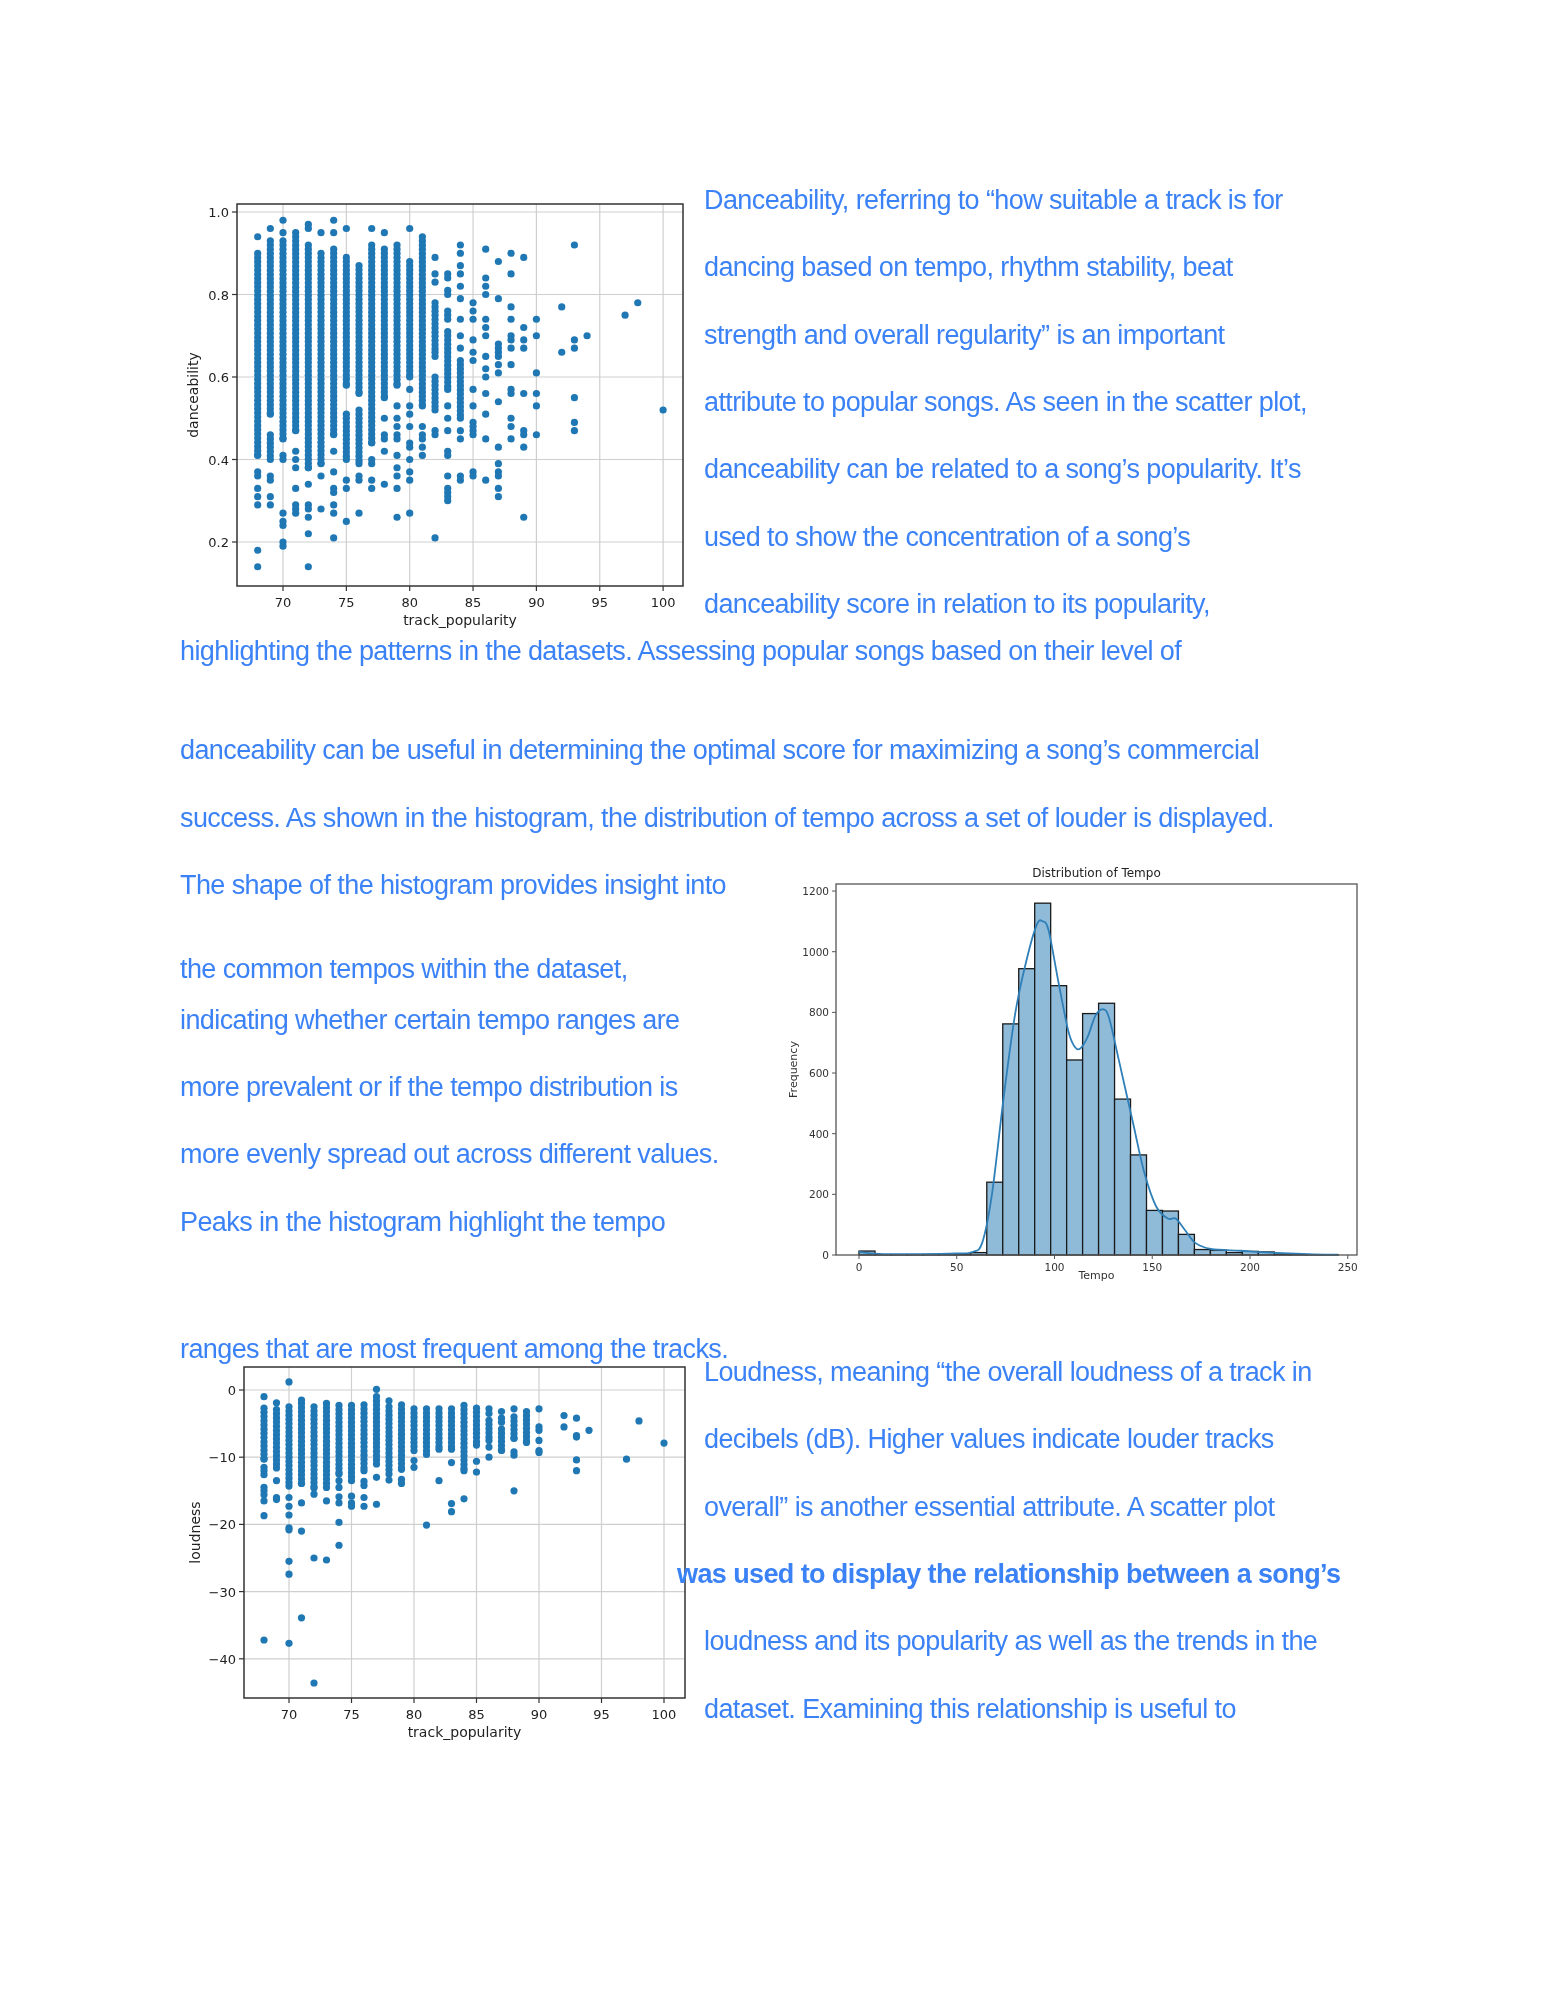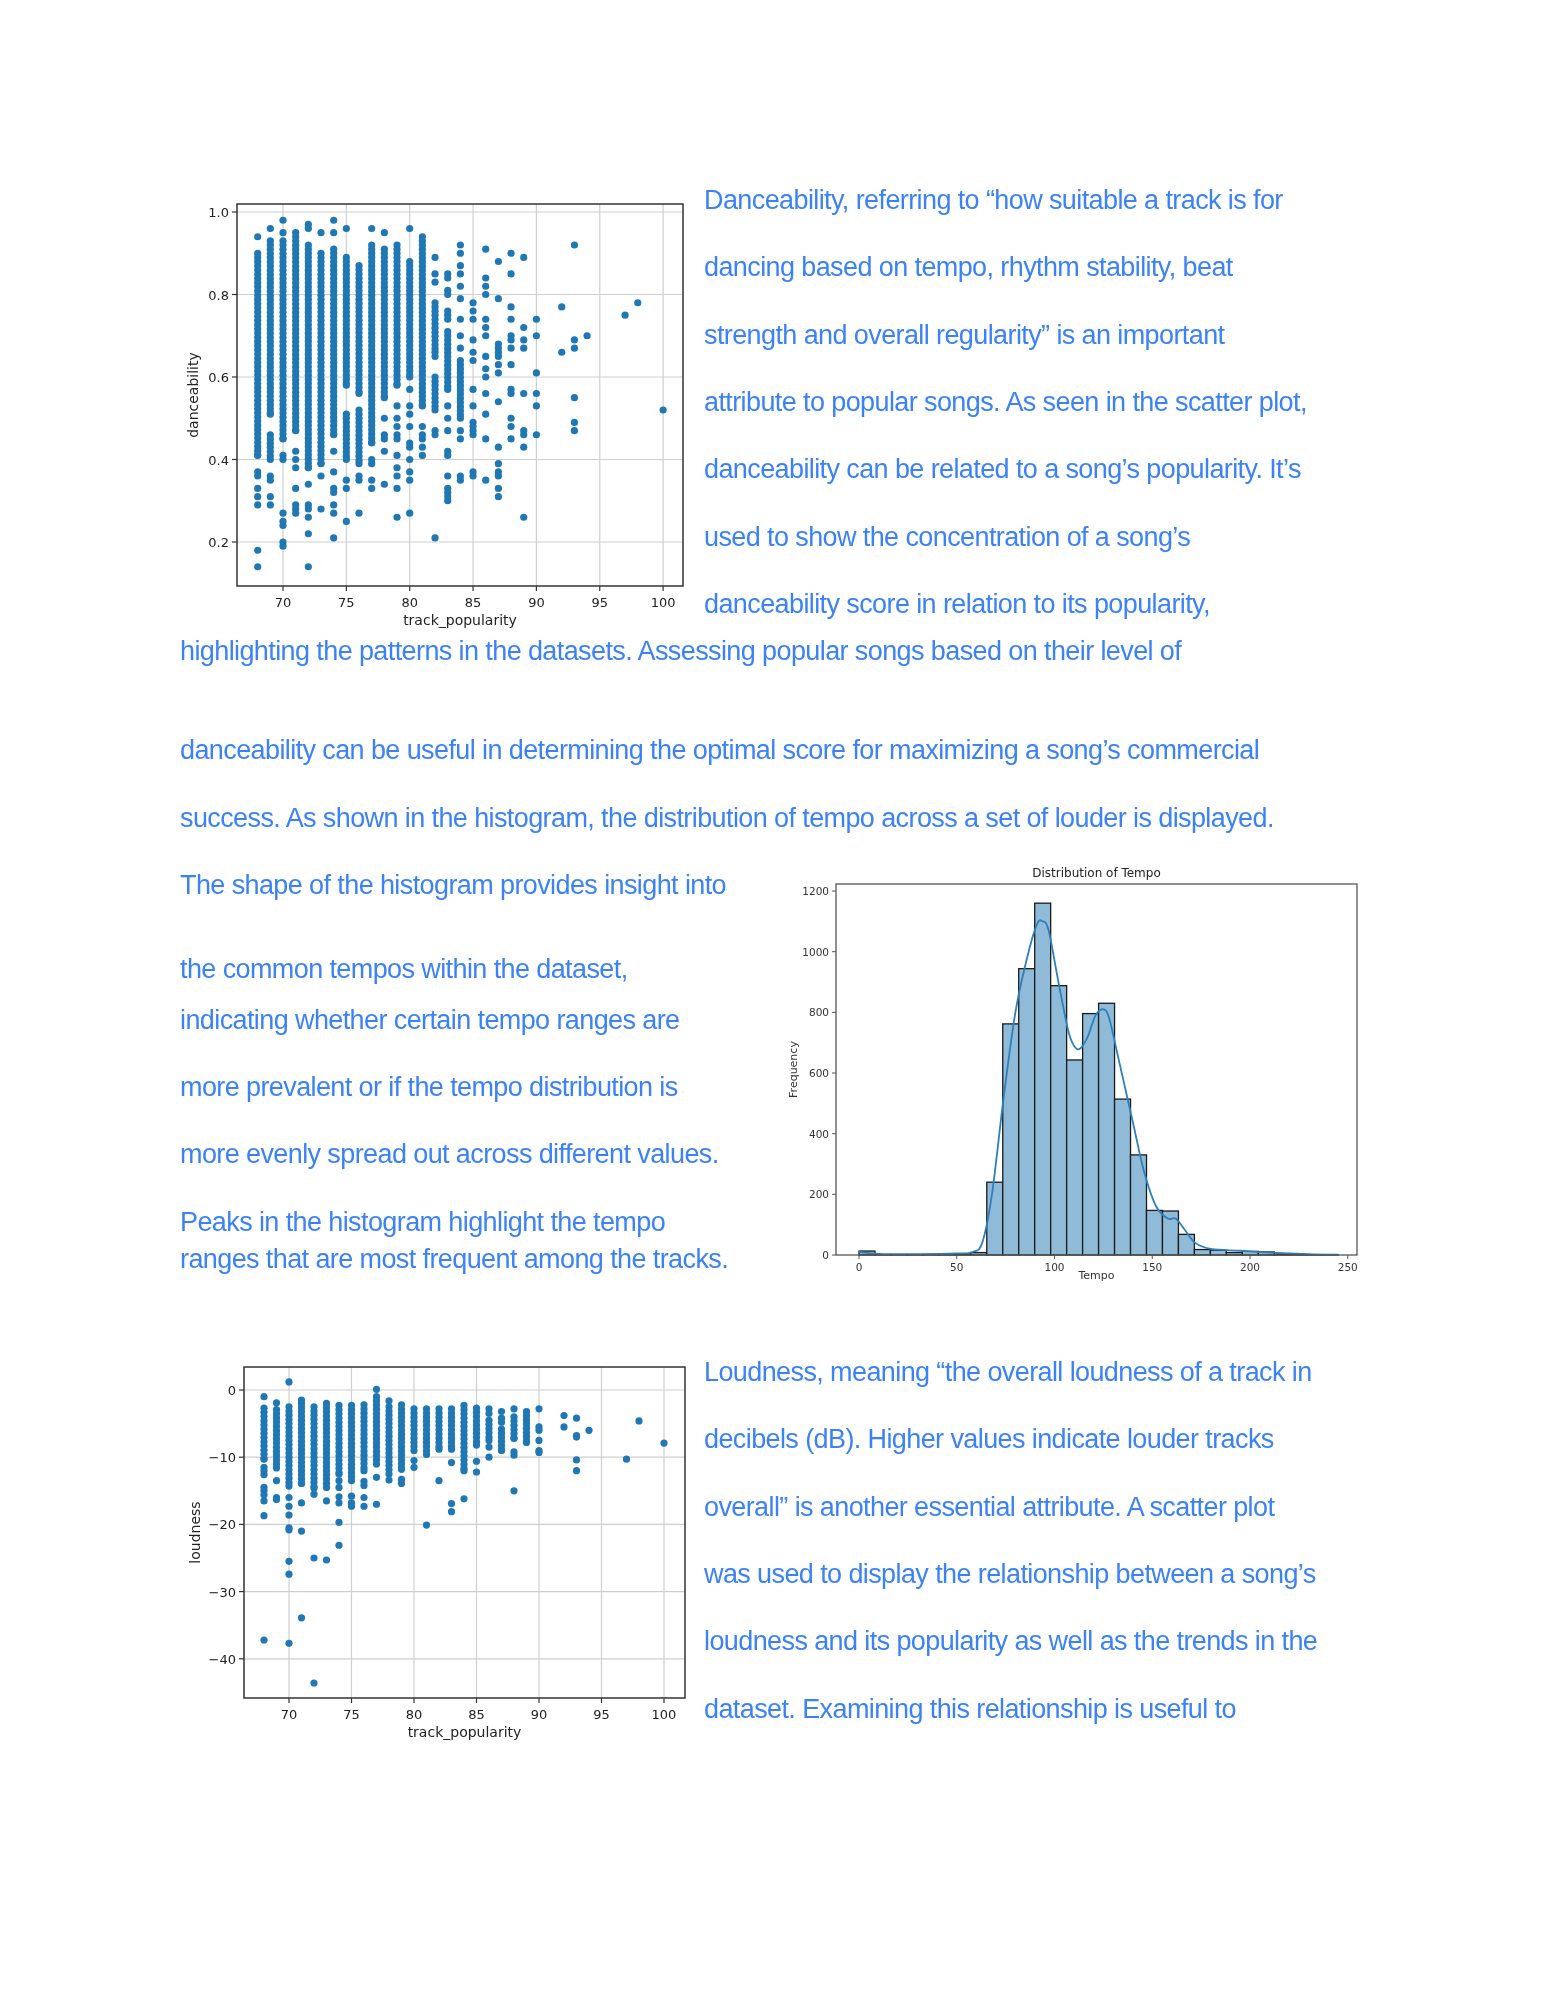--- a/index.html
+++ b/index.html
@@ -1503,22 +1503,22 @@
     <div class="line" style="left: 180px; top: 733.3px;">danceability can be useful in determining the optimal score for maximizing a song’s commercial</div>
     <div class="line" style="left: 180px; top: 800.6px;">success. As shown in the histogram, the distribution of tempo across a set of louder is displayed.</div>
   </div>
 <div id="p-tempo">
     <div class="line" style="left: 180px; top: 868px;">The shape of the histogram provides insight into</div>
     <div class="line" style="left: 180px; top: 935.3px; margin-top: 17px;">the common tempos within the dataset,</div>
     <div class="line" style="left: 180px; top: 1002.6px;">indicating whether certain tempo ranges are</div>
     <div class="line" style="left: 180px; top: 1069.9px;">more prevalent or if the tempo distribution is</div>
     <div class="line" style="left: 180px; top: 1137.2px;">more evenly spread out across different values.</div>
     <div class="line" style="left: 180px; top: 1204.5px;">Peaks in the histogram highlight the tempo</div>
-    <div class="line" style="left: 180px; top: 1242px; text-align: center;">ranges that are most frequent among the tracks.</div>
+    <div class="line" style="left: 180px; top: 1332px; text-align: center;">ranges that are most frequent among the tracks.</div>
   </div>
 <div id="p-loud">
     <div class="line" style="left: 704px; top: 1355px;">Loudness, meaning “the overall loudness of a track in</div>
     <div class="line" style="left: 704px; top: 1422.3px;">decibels (dB). Higher values indicate louder tracks</div>
     <div class="line" style="left: 704px; top: 1489.6px; text-align: right;">overall” is another essential attribute. A scatter plot</div>
-    <div class="line" style="left: 704px; top: 1556.9px;">was used to display the relationship between a song’s</div>
+    <div class="line" style="left: 677px; top: 1556.9px; font-weight: bold;">was used to display the relationship between a song’s</div>
     <div class="line" style="left: 704px; top: 1624.2px;">loudness and its popularity as well as the trends in the</div>
     <div class="line" style="left: 704px; top: 1691.5px;">dataset. Examining this relationship is useful to</div>
   </div>
 
 </body></html>

